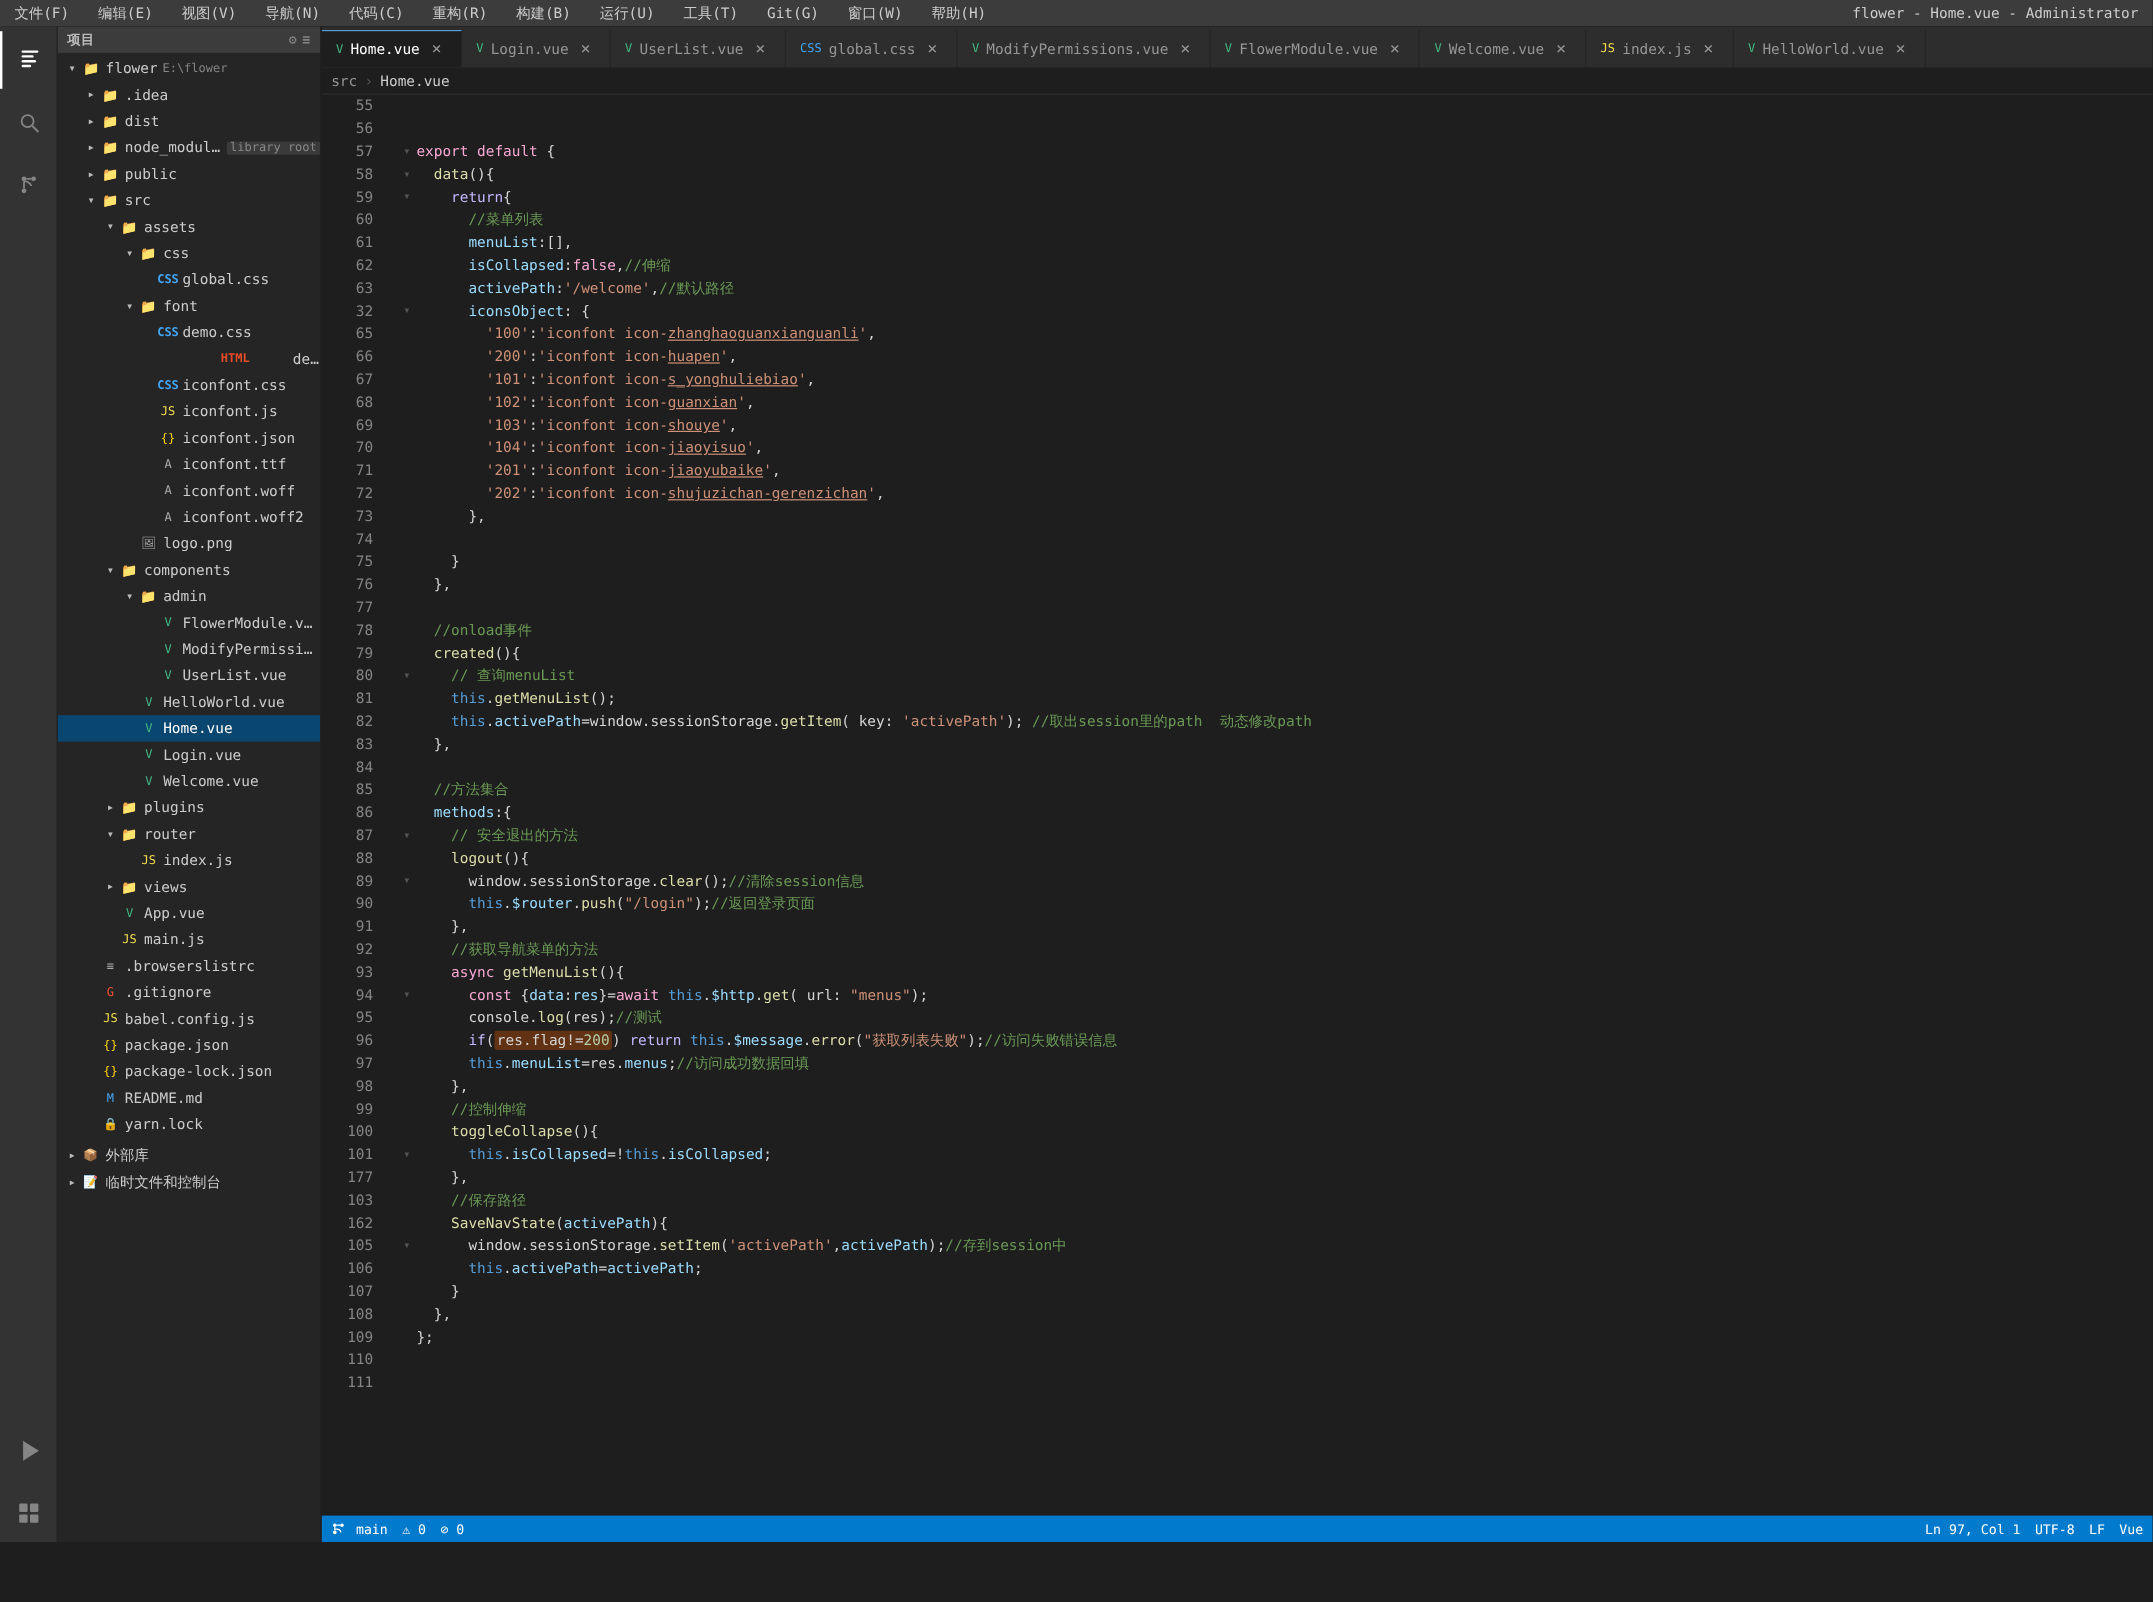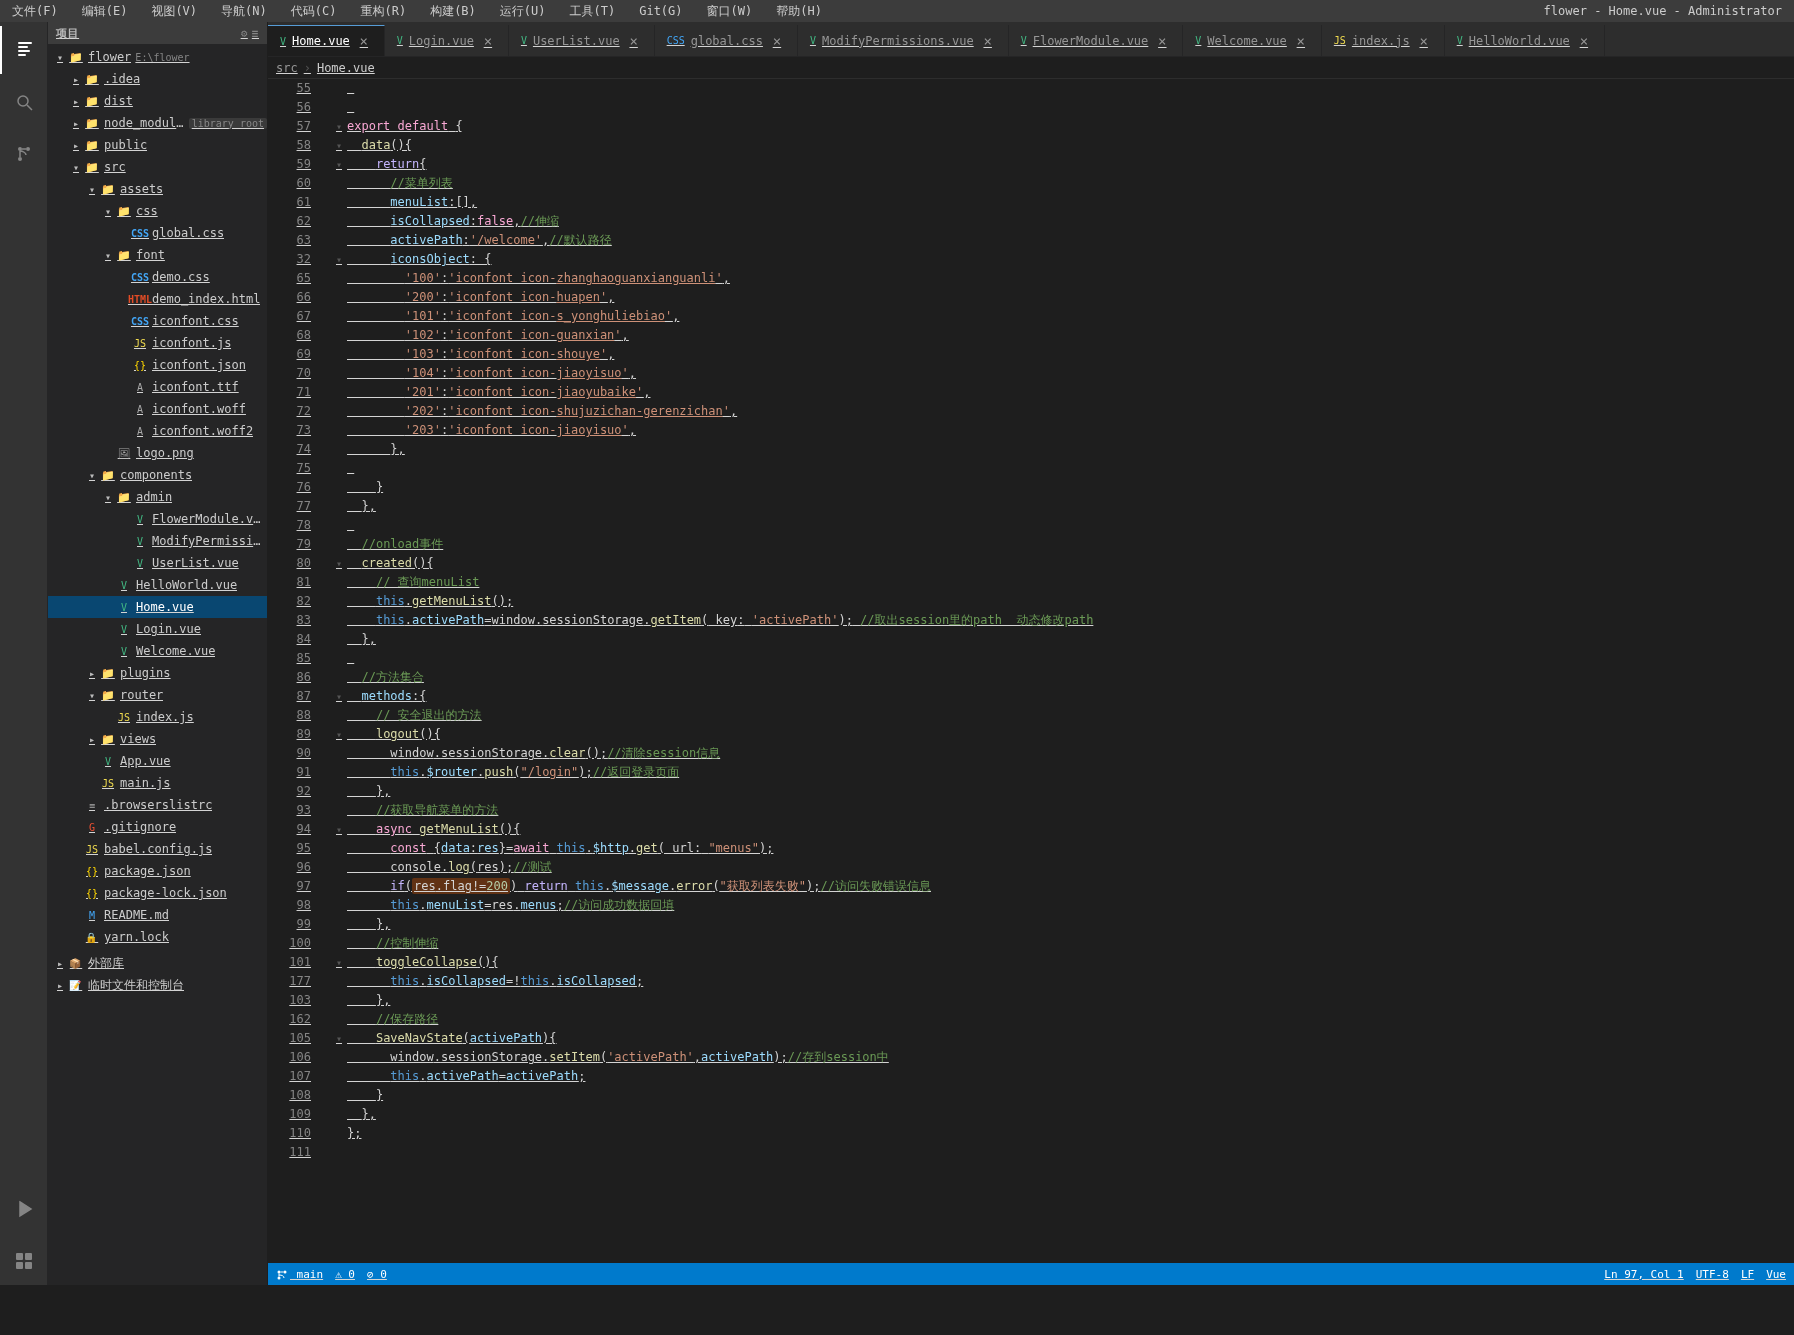--- a/index.html
+++ b/index.html
@@ -28,21 +28,20 @@
     .window-title {
       margin-left: auto;
       color: #cccccc;
       font-size: 12px;
     }
 
     
     .main-layout {
       display: flex;
       height: calc(1335px - 50px - 22px);
-      text-decoration: underline;
     }
 
     
     .sidebar {
       width: 220px;
       background: #252526;
       display: flex;
       flex-direction: column;
       overflow: hidden;
       border-right: 1px solid #1e1e1e;
@@ -406,21 +405,21 @@
         <span class="tree-icon icon-folder">📁</span>
         <span class="tree-label">font</span>
       </div>
 
       <div class="tree-item" style="padding-left:68px;">
         <span class="tree-arrow empty"></span>
         <span class="tree-icon icon-css" style="font-size:10px;font-weight:bold;">CSS</span>
         <span class="tree-label">demo.css</span>
       </div>
 
-      <div class="tree-item" style="padding-left:68px;">
+      <div class="tree-item" style="padding-left:88px;gap:36px;">
         <span class="tree-arrow empty"></span>
         <span class="tree-icon icon-html" style="font-size:10px;font-weight:bold;">HTML</span>
         <span class="tree-label">demo_index.html</span>
       </div>
 
       <div class="tree-item" style="padding-left:68px;">
         <span class="tree-arrow empty"></span>
         <span class="tree-icon icon-css" style="font-size:10px;font-weight:bold;">CSS</span>
         <span class="tree-label">iconfont.css</span>
       </div>
@@ -801,21 +800,20 @@
             <div class="code-line"><span class="code-text">      <span class="prop">activePath</span><span class="punc">:</span><span class="str">'/welcome'</span><span class="punc">,</span><span class="comment">//默认路径</span></span></div>
             <div class="code-line"><span class="code-text">      <span class="prop">iconsObject</span><span class="punc">: {</span></span></div>
             <div class="code-line"><span class="code-text">        <span class="str">'100'</span><span class="punc">:</span><span class="str">'iconfont icon-<u>zhanghaoguanxianguanli</u>'</span><span class="punc">,</span></span></div>
             <div class="code-line"><span class="code-text">        <span class="str">'200'</span><span class="punc">:</span><span class="str">'iconfont icon-<u>huapen</u>'</span><span class="punc">,</span></span></div>
             <div class="code-line"><span class="code-text">        <span class="str">'101'</span><span class="punc">:</span><span class="str">'iconfont icon-<u>s_yonghuliebiao</u>'</span><span class="punc">,</span></span></div>
             <div class="code-line"><span class="code-text">        <span class="str">'102'</span><span class="punc">:</span><span class="str">'iconfont icon-<u>guanxian</u>'</span><span class="punc">,</span></span></div>
             <div class="code-line"><span class="code-text">        <span class="str">'103'</span><span class="punc">:</span><span class="str">'iconfont icon-<u>shouye</u>'</span><span class="punc">,</span></span></div>
             <div class="code-line"><span class="code-text">        <span class="str">'104'</span><span class="punc">:</span><span class="str">'iconfont icon-<u>jiaoyisuo</u>'</span><span class="punc">,</span></span></div>
             <div class="code-line"><span class="code-text">        <span class="str">'201'</span><span class="punc">:</span><span class="str">'iconfont icon-<u>jiaoyubaike</u>'</span><span class="punc">,</span></span></div>
             <div class="code-line"><span class="code-text">        <span class="str">'202'</span><span class="punc">:</span><span class="str">'iconfont icon-<u>shujuzichan-gerenzichan</u>'</span><span class="punc">,</span></span></div>
-            <div class="code-line"><span class="code-text">        <span class="str">'203'</span><span class="punc">:</span><span class="str">'iconfont icon-<u>jiaoyisuo</u>'</span><span class="punc">,</span></span></div>
             <div class="code-line"><span class="code-text">      <span class="punc">},</span></span></div>
             <div class="code-line"><span class="code-text">&nbsp;</span></div>
             <div class="code-line"><span class="code-text">    <span class="punc">}</span></span></div>
             <div class="code-line"><span class="code-text">  <span class="punc">},</span></span></div>
             <div class="code-line"><span class="code-text">&nbsp;</span></div>
             <div class="code-line"><span class="code-text">  <span class="comment">//onload事件</span></span></div>
             <div class="code-line"><span class="code-text">  <span class="fn">created</span><span class="punc">(){</span></span></div>
             <div class="code-line"><span class="code-text">    <span class="comment">// 查询menuList</span></span></div>
             <div class="code-line"><span class="code-text">    <span class="this-kw">this</span><span class="punc">.</span><span class="fn">getMenuList</span><span class="punc">();</span></span></div>
             <div class="code-line"><span class="code-text">    <span class="this-kw">this</span><span class="punc">.</span><span class="prop">activePath</span><span class="punc">=</span>window<span class="punc">.</span>sessionStorage<span class="punc">.</span><span class="fn">getItem</span><span class="punc">(</span> key<span class="punc">:</span> <span class="str">'activePath'</span><span class="punc">);</span> <span class="comment">//取出session里的path  动态修改path</span></span></div>

